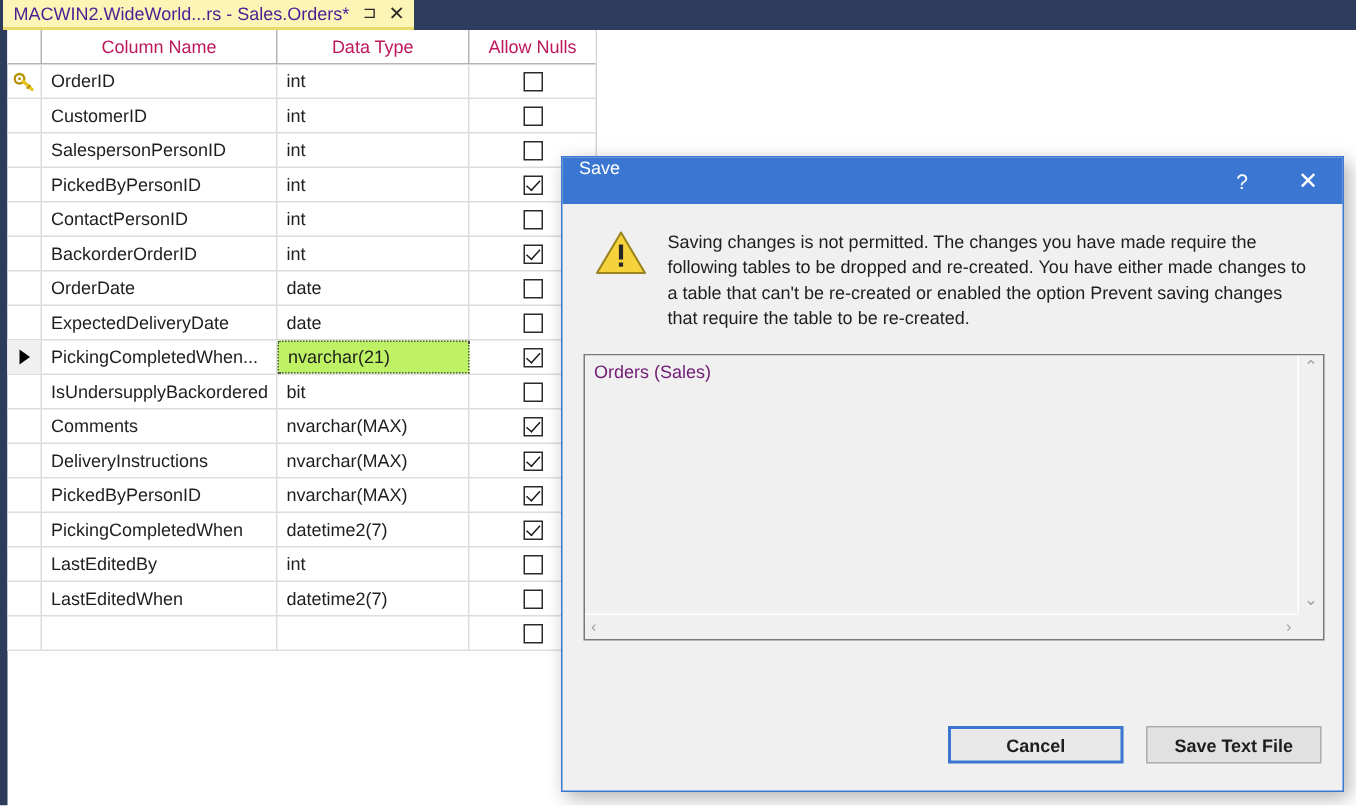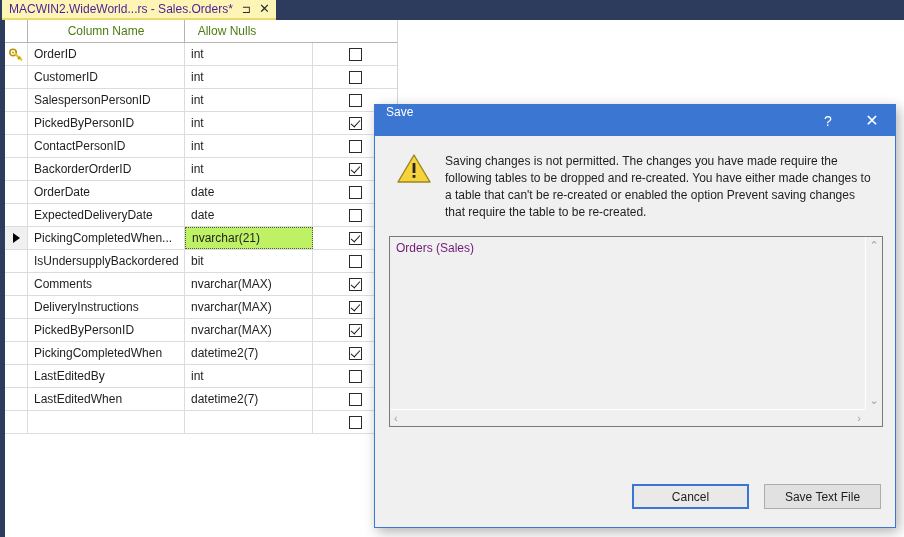--- a/index.html
+++ b/index.html
@@ -88,21 +88,21 @@
     white-space: nowrap;
   }
   .c-gutter { width: 23px; padding: 0; justify-content: center; }
   .c-name   { width: 157px; }
   .c-type   { width: 128px; }
   .c-null   { width: 84px; justify-content: center; border-right: none; }
 
   .grid-row.header .cell {
     justify-content: center;
     font-size: 12px;
-    color: #4d7c0f;
+    color: #be185d;
     border-right: 1px solid #b4b4b4;
   }
   .grid-row.header .c-gutter { border-right: 1px solid #b4b4b4; }
   .grid-row.header .c-null { border-right: none; }
 
   
   .key-icon {
     width: 14px; height: 13px;
     position: relative;
     display: inline-block;
@@ -255,20 +255,21 @@
     background: #e1e1e1;
     border: 1px solid #adadad;
     box-sizing: border-box;
     font-family: "Liberation Sans", sans-serif;
     font-size: 12px;
     color: #1e1e1e;
     display: flex;
     align-items: center;
     justify-content: center;
     padding: 0 10px;
+    font-weight: bold;
   }
   .dlg-btn.focused {
     border: 2px solid #3a76d2;
     background: #e9e9e9;
   }
 </style>
 </head>
 <body>
 
 <div id="topbar"></div>
@@ -277,20 +278,21 @@
   <span class="tab-icon">⊐</span>
   <span class="tab-icon close">✕</span>
 </div>
 
 <div id="leftrail"></div>
 
 <div id="grid">
     <div class="grid-row header">
       <div class="cell c-gutter"></div>
       <div class="cell c-name">Column Name</div>
+      <div class="cell c-type">Data Type</div>
       <div class="cell c-null">Allow Nulls</div>
     </div>
     <div class="grid-row">
       <div class="cell c-gutter">
         <span class="key-icon">
           <svg width="14" height="13" viewBox="0 0 14 13">
             <circle cx="4" cy="4.5" r="3.2" fill="none" stroke="#b59400" stroke-width="1.6"></circle>
             <circle cx="4" cy="4.5" r="1" fill="#b59400"></circle>
             <path d="M6.4 6.2 L12.4 11.6" stroke="#e8c51f" stroke-width="2.2" stroke-linecap="round"></path>
             <path d="M9.4 10.6 L10.8 9.2" stroke="#b59400" stroke-width="1.6" stroke-linecap="round"></path>

